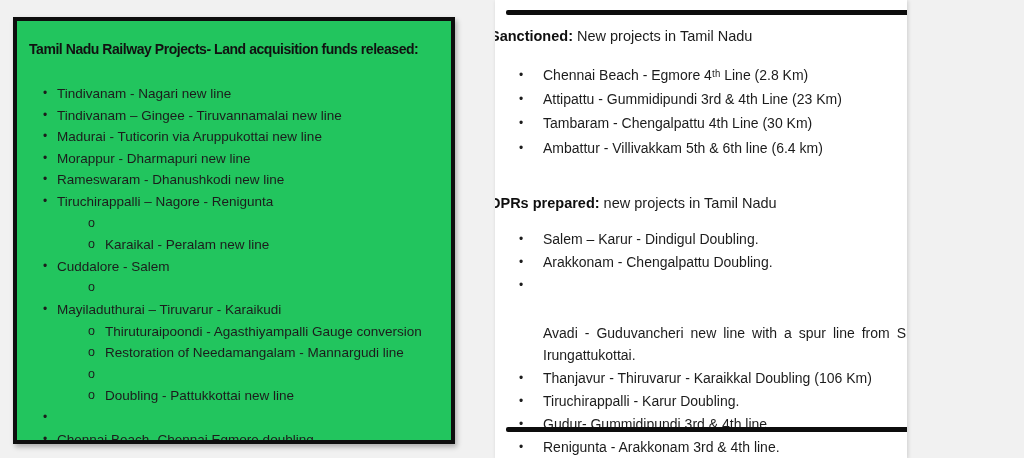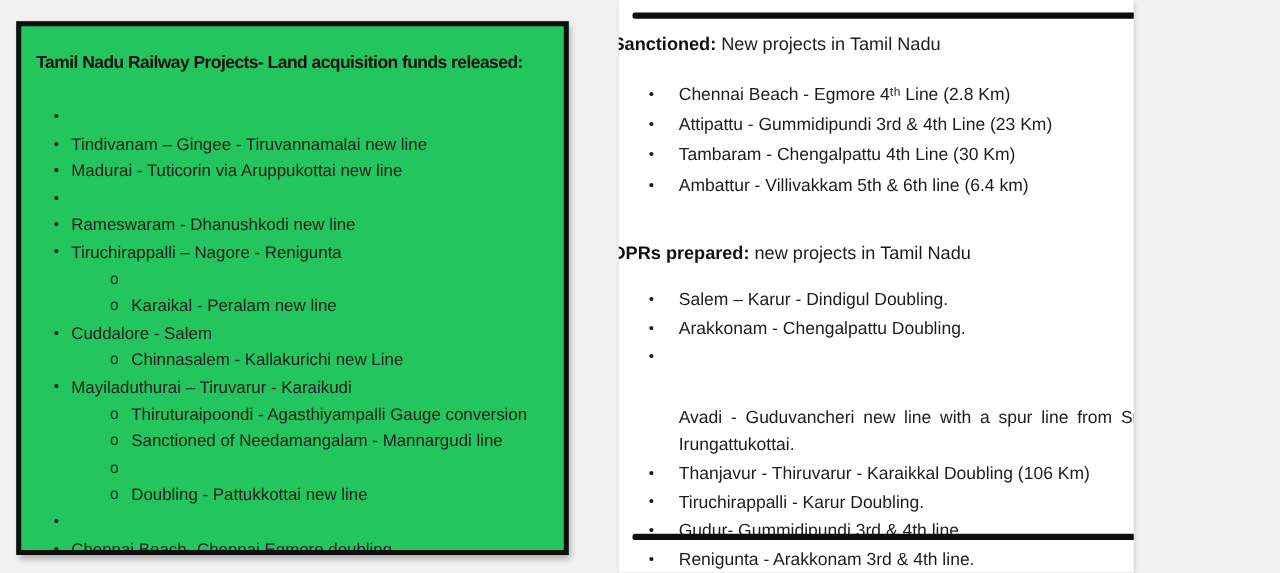--- a/index.html
+++ b/index.html
@@ -89,31 +89,33 @@
   }
 </style>
 </head>
 <body>
 
 <div class="left-panel">
   <div class="lp-title">Tamil Nadu Railway Projects- Land acquisition funds released:</div>
   <ul class="lp-list">
       <li class="li">
         <span class="bul">•</span>
+        <span class="txt">Tindivanam - Nagari new line</span>
       </li>
       <li class="li">
         <span class="bul">•</span>
         <span class="txt">Tindivanam – Gingee - Tiruvannamalai new line</span>
       </li>
       <li class="li">
         <span class="bul">•</span>
         <span class="txt">Madurai - Tuticorin via Aruppukottai new line</span>
       </li>
       <li class="li">
         <span class="bul">•</span>
+        <span class="txt">Morappur - Dharmapuri new line</span>
       </li>
       <li class="li">
         <span class="bul">•</span>
         <span class="txt">Rameswaram - Dhanushkodi new line</span>
       </li>
       <li class="li">
         <span class="bul">•</span>
         <span class="txt">Tiruchirappalli – Nagore - Renigunta</span>
       </li>
       <li class="li sub">
@@ -122,33 +124,32 @@
       <li class="li sub">
         <span class="bul">o</span>
         <span class="txt">Karaikal - Peralam new line</span>
       </li>
       <li class="li">
         <span class="bul">•</span>
         <span class="txt">Cuddalore - Salem</span>
       </li>
       <li class="li sub">
         <span class="bul">o</span>
-        <span class="txt">Chinnasalem - Kallakurichi new Line</span>
       </li>
       <li class="li">
         <span class="bul">•</span>
         <span class="txt">Mayiladuthurai – Tiruvarur - Karaikudi</span>
       </li>
       <li class="li sub">
         <span class="bul">o</span>
         <span class="txt">Thiruturaipoondi - Agasthiyampalli Gauge conversion</span>
       </li>
       <li class="li sub">
         <span class="bul">o</span>
-        <span class="txt">Sanctioned of Needamangalam - Mannargudi line</span>
+        <span class="txt">Restoration of Needamangalam - Mannargudi line</span>
       </li>
       <li class="li sub">
         <span class="bul">o</span>
       </li>
       <li class="li sub">
         <span class="bul">o</span>
         <span class="txt">Doubling - Pattukkottai new line</span>
       </li>
       <li class="li">
         <span class="bul">•</span>

